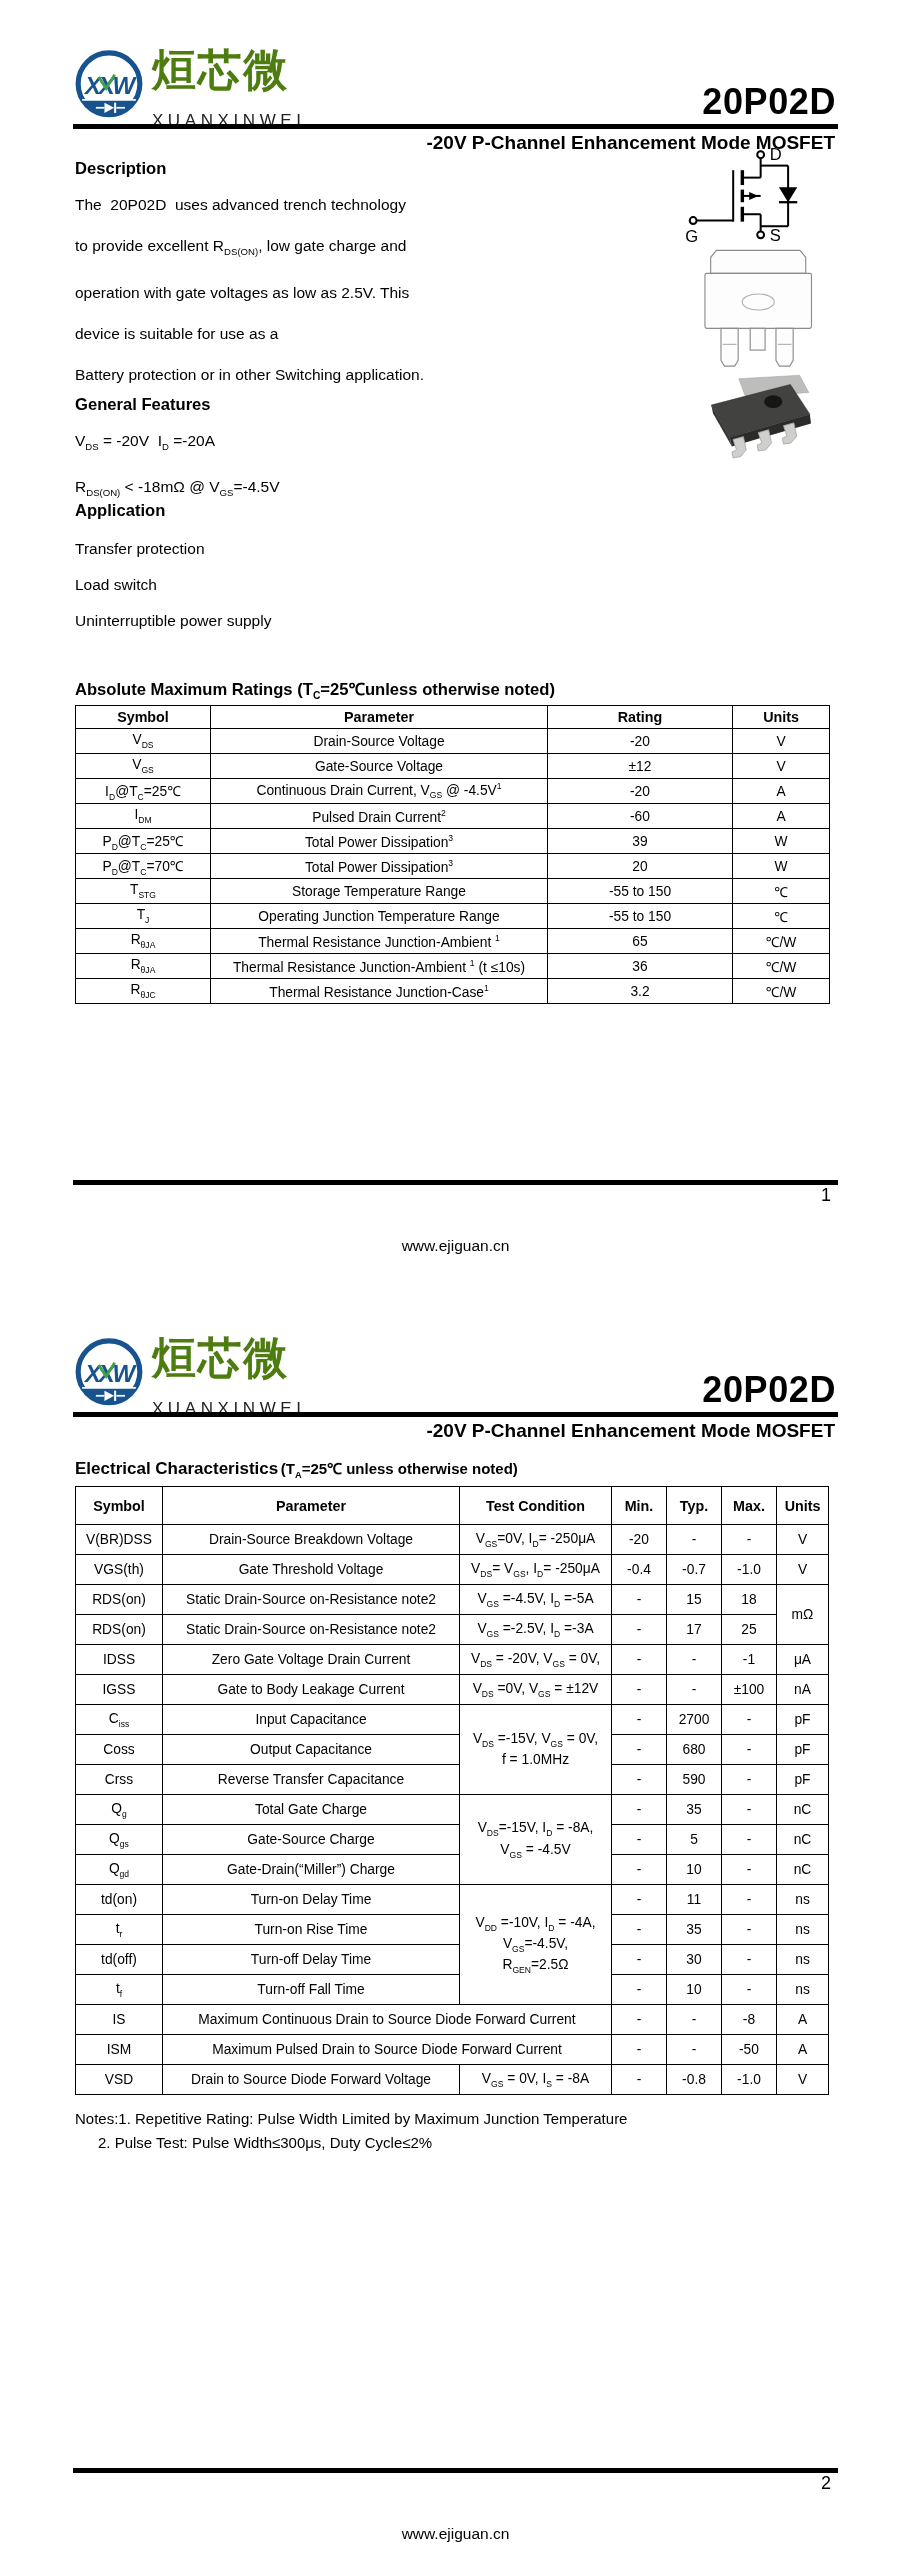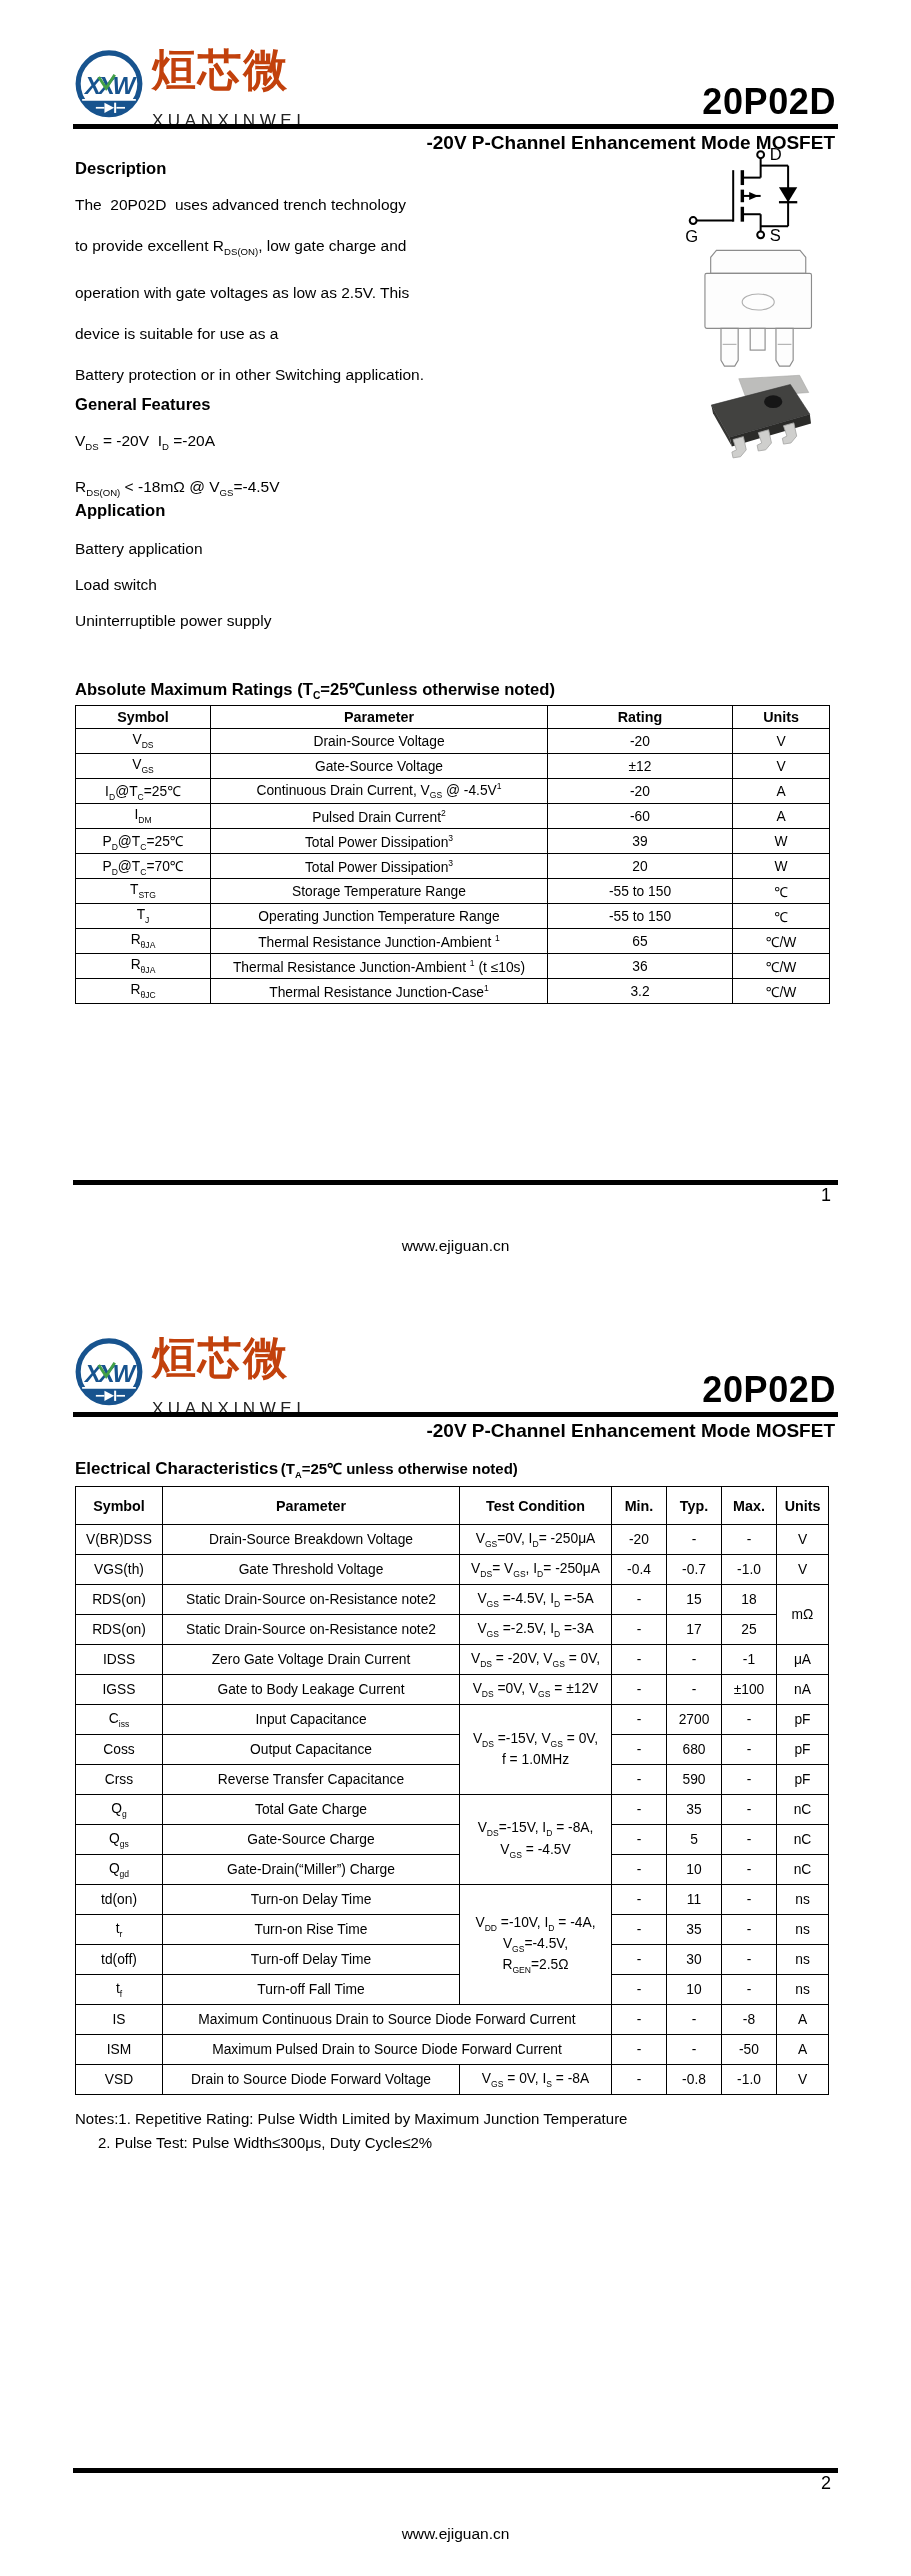--- a/index.html
+++ b/index.html
@@ -6,21 +6,21 @@
   body{
     width:911px;height:2576px;background:#ffffff;color:#000;
     font-family:"Liberation Sans",sans-serif;
     -webkit-font-smoothing:antialiased;
   }
   .page{position:relative;width:911px;height:1288px;background:#fff;overflow:hidden;}
 
   
   .logo{position:absolute;left:73px;top:48px;display:flex;align-items:flex-start;gap:6.9px;}
   .logo-text{display:flex;flex-direction:column;}
-  .logo-cn{font-size:44px;font-weight:bold;line-height:1.02;letter-spacing:1.7px;font-family:"DejaVu Sans","Liberation Sans",sans-serif;color:#c2410c;}
+  .logo-cn{font-size:44px;font-weight:bold;line-height:1.02;letter-spacing:1.7px;font-family:"DejaVu Sans","Liberation Sans",sans-serif;color:#4d7c0f;}
   .logo-en{font-size:17px;letter-spacing:4.6px;color:#222;margin-top:18px;font-weight:500;}
   .partnum{position:absolute;right:75px;top:84px;font-size:36px;font-weight:bold;line-height:1;letter-spacing:0.6px;}
   .rule{position:absolute;left:73px;right:73px;top:124px;height:5.2px;background:#000;}
   .subtitle{position:absolute;right:76px;top:132px;font-size:19px;font-weight:bold;letter-spacing:0px;}
 
   
   .h-sec{position:absolute;left:75px;font-size:16.6px;font-weight:bold;line-height:1;}
   .body-text{position:absolute;left:75px;font-size:15.5px;white-space:pre-wrap;}
   .desc-heading{top:161px;}
   .desc{top:184px;width:459px;line-height:41px;}
@@ -95,21 +95,21 @@
   <div class="subtitle">-20V P-Channel Enhancement Mode MOSFET</div>
 
   <div class="h-sec desc-heading">Description</div>
   <div class="body-text desc">The  20P02D  uses advanced trench technology<br>to provide excellent R<sub>DS(ON)</sub>, low gate charge and<br>operation with gate voltages as low as 2.5V. This<br>device is suitable for use as a<br>Battery protection or in other Switching application.</div>
 
   <div class="h-sec gf-heading">General Features</div>
   <div class="body-text gf">V<sub>DS</sub> = -20V  I<sub>D</sub> =-20A<br>R<sub>DS(ON)</sub> &lt; -18mΩ @ V<sub>GS</sub>=-4.5V</div>
 
   <div class="h-sec app-heading">Application</div>
   <div class="app-items">
-    <div>Battery application</div>
+    <div>Transfer protection</div>
     <div>Load switch</div>
     <div>Uninterruptible power supply</div>
   </div>
 
   <svg class="fig fig-mosfet" width="143" height="109" viewBox="0 0 250 190">
     <g stroke="#000" stroke-width="3.5" fill="none">
       <circle cx="134" cy="15" r="6"></circle>
       <line x1="134" y1="21" x2="134" y2="55"></line>
       <line x1="134" y1="34" x2="182" y2="34"></line>
       <line x1="182" y1="34" x2="182" y2="140"></line>

